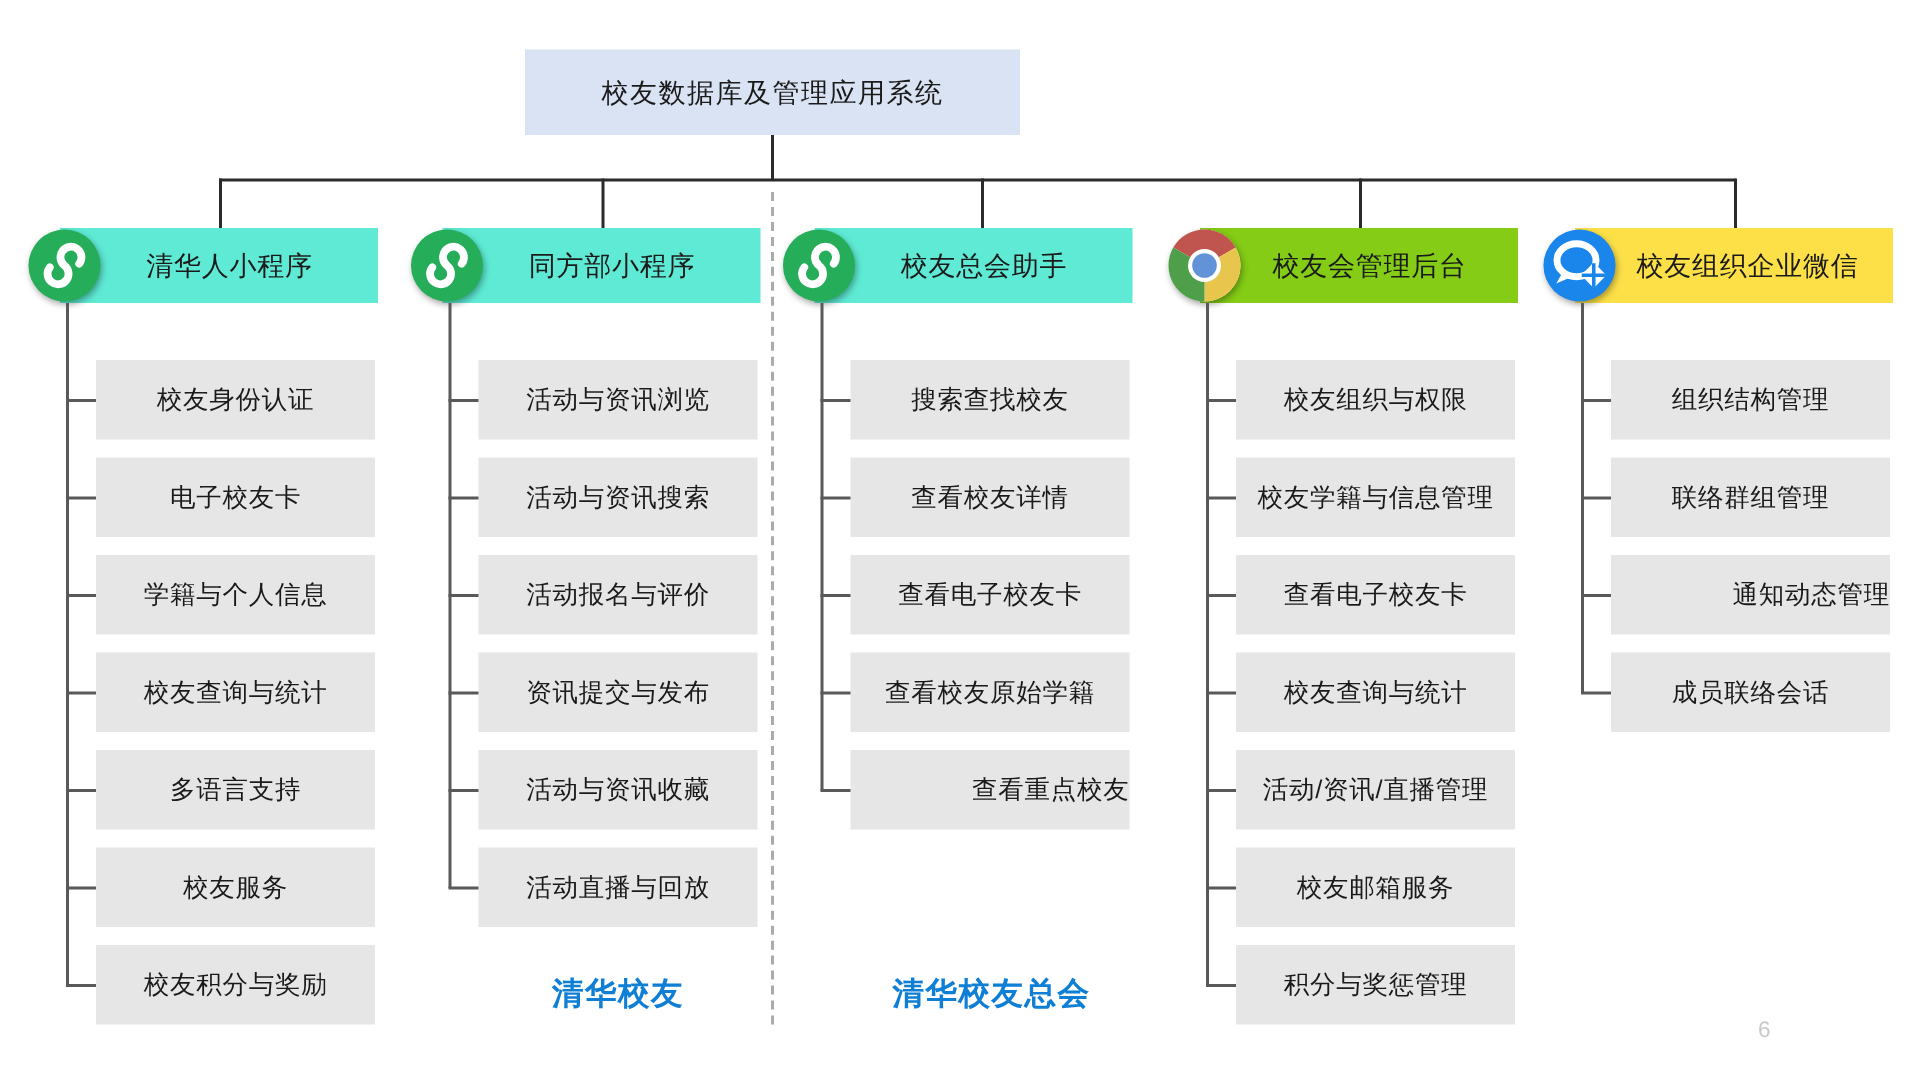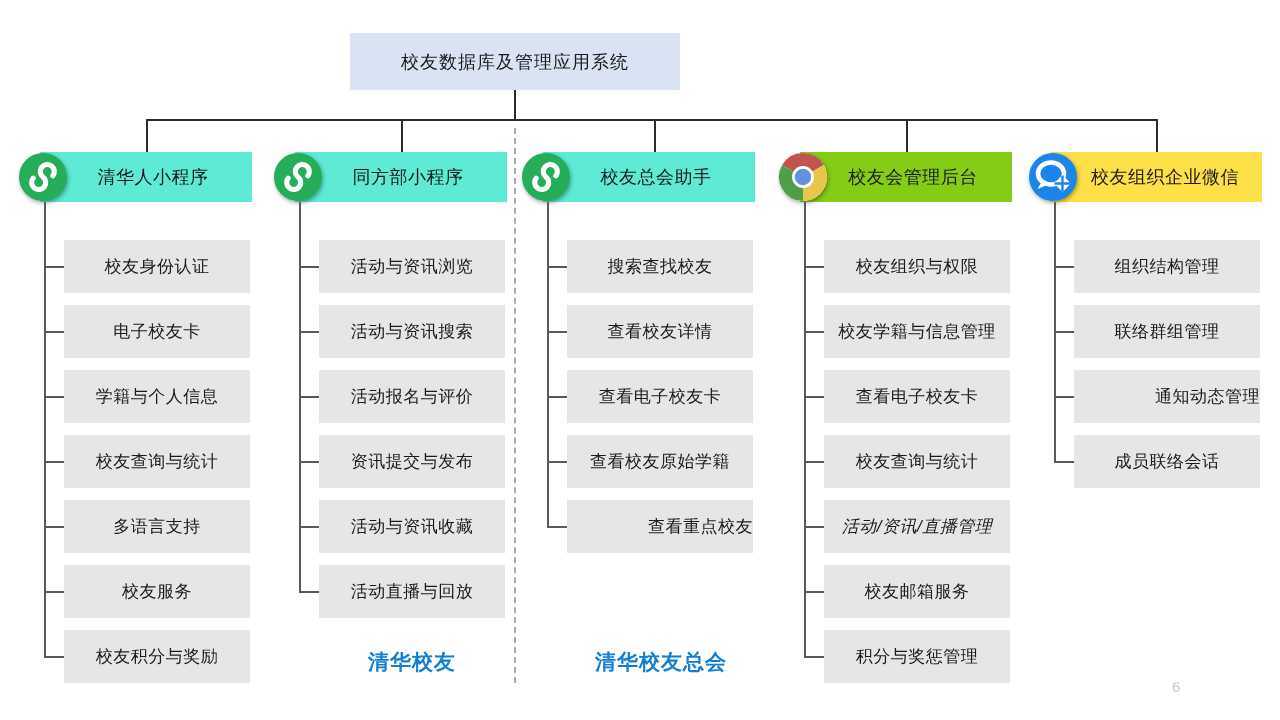--- a/index.html
+++ b/index.html
@@ -163,21 +163,21 @@
   </div>
 <div class="item" style="left:824px;top:305px;">
     <span>校友学籍与信息管理</span>
   </div>
 <div class="item" style="left:824px;top:370px;">
     <span>查看电子校友卡</span>
   </div>
 <div class="item" style="left:824px;top:435px;">
     <span>校友查询与统计</span>
   </div>
-<div class="item" style="left:824px;top:500px;font-style:italic;">
+<div class="item" style="left:824px;top:500px;">
     <span>活动/资讯/直播管理</span>
   </div>
 <div class="item" style="left:824px;top:565px;">
     <span>校友邮箱服务</span>
   </div>
 <div class="item" style="left:824px;top:630px;">
     <span>积分与奖惩管理</span>
   </div>
 
 <div class="abs hdr blue" style="left:1050px;padding-left:18px;">

